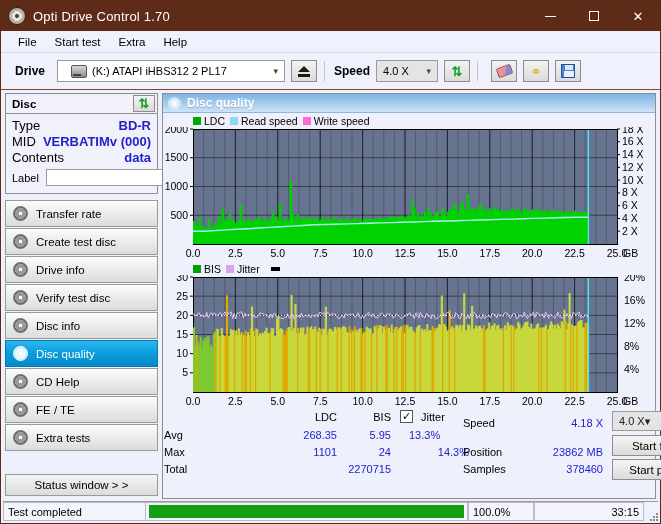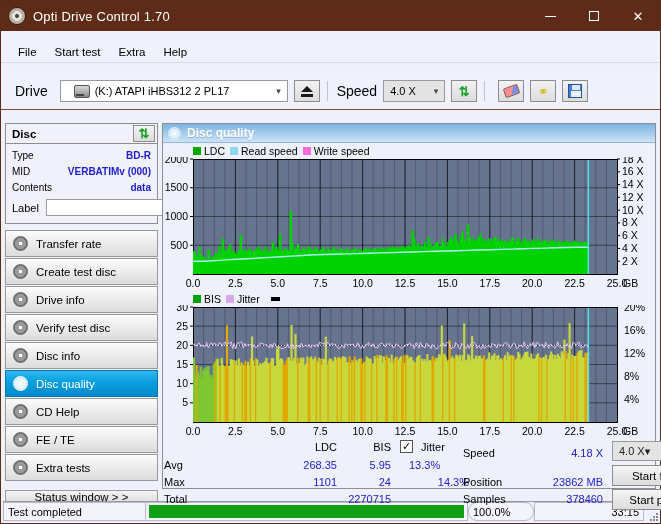--- a/index.html
+++ b/index.html
@@ -10,21 +10,21 @@
     font-family: "Liberation Sans", sans-serif;
     font-size: 11px;
   }
   body { background: #eef0fb; }
 
   .window {
     width: 661px; height: 524px;
     background: #eef0fb;
     border: 1px solid #5a2b17;
     position: relative;
-    display: flex; flex-direction: column; gap: 10px;
+    display: flex; flex-direction: column;
   }
 
   
   .titlebar {
     height: 30px;
     background: #5e2b18;
     display: flex; align-items: center;
     flex: 0 0 30px;
     position: relative;
   }
@@ -61,21 +61,21 @@
   }
 
   
   .toolbar {
     height: 37px; flex: 0 0 37px;
     background: #eff1fc;
     display: flex; align-items: center;
     padding: 0 6px;
     border-bottom: 1px solid #7d4a33;
   }
-  .lbl-bold { font-weight: normal; font-size: 14px; color:#000; }
+  .lbl-bold { font-weight: bold; font-size: 12px; color:#000; }
   .drive-label { margin-left: 8px; margin-right: 12px; }
 
   .combo {
     height: 22px;
     background: #ffffff;
     border: 1px solid #9a9a9a;
     display: flex; align-items: center;
     position: relative;
     font-size: 11px;
   }
@@ -158,21 +158,21 @@
     background: #f0f1fb;
   }
   .disc-head .t { font-weight: bold; font-size: 11.5px; }
   .disc-head .btn {
     margin-left: auto; width: 22px; height: 17px;
     background: linear-gradient(#f4f4f4,#dadada);
     border: 1px solid #8d8d8d;
     display:flex; align-items:center; justify-content:center;
   }
   .disc-rows { padding: 3px 6px 5px 6px; }
-  .drow { display: flex; align-items: center; height: 16px; font-size: 10px; }
+  .drow { display: flex; align-items: center; height: 16px; font-size: 13px; }
   .drow .k { color:#000; }
   .drow .v { margin-left:auto; color:#2222cc;font-weight:bold; }
   .label-row { display:flex; align-items:center; height: 21px; margin-top: 2px; }
   .label-input {
     flex: 1 1 auto; height: 17px; background:#fff;
     border: 1px solid #9a9a9a; margin-left: 7px; margin-right: 3px;
   }
   .cd-btn {
     width: 22px; height: 19px;
     background: linear-gradient(#f4f4f4,#dadada);
@@ -289,21 +289,21 @@
     margin: 2px 2px 2px 2px;
   }
   .sb-cell {
     border: 1px solid #b9b9c8; background: #f3f4fc;
     display: flex; align-items: center; padding: 0 4px; font-size: 11px;
   }
   .sb-text { width: 142px; flex: 0 0 142px; border-right: none; }
   .sb-prog { flex: 1 1 auto; padding: 2px 3px; }
   .prog-outer { width: 100%; height: 100%; background: #f3f4fc; }
   .prog-inner { height: 100%; background: #11a011; }
-  .sb-pct { width: 66px; flex:0 0 66px; justify-content: flex-start; border-radius: 9px; }
+  .sb-pct { width: 66px; flex:0 0 66px; justify-content: flex-start; }
   .sb-time { width: 110px; flex:0 0 110px; justify-content: flex-end; }
   .grip { width: 14px; flex:0 0 14px; display:flex;align-items:flex-end;justify-content:flex-end; }
   .grip i { display:block; width:8px;height:8px;
     background:
       radial-gradient(circle 1px at 1px 7px,#8a8a8a 99%,transparent),
       radial-gradient(circle 1px at 4px 7px,#8a8a8a 99%,transparent),
       radial-gradient(circle 1px at 7px 7px,#8a8a8a 99%,transparent),
       radial-gradient(circle 1px at 4px 4px,#8a8a8a 99%,transparent),
       radial-gradient(circle 1px at 7px 4px,#8a8a8a 99%,transparent),
       radial-gradient(circle 1px at 7px 1px,#8a8a8a 99%,transparent);

